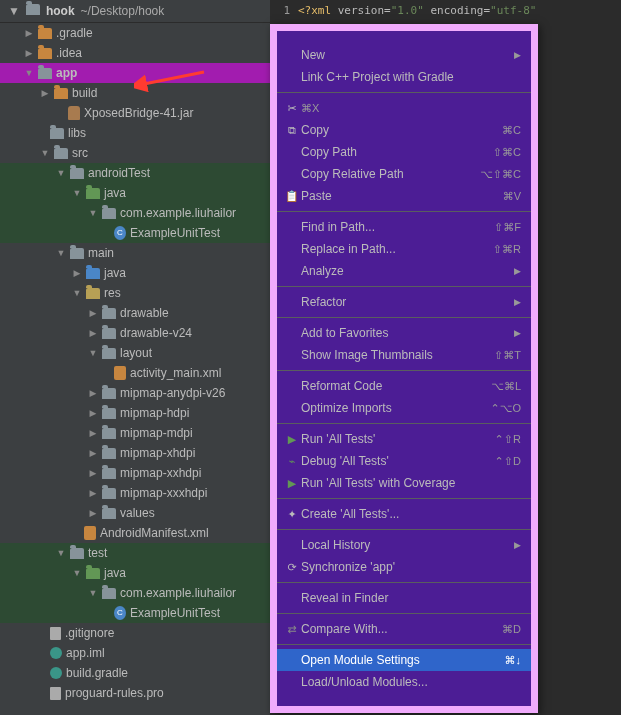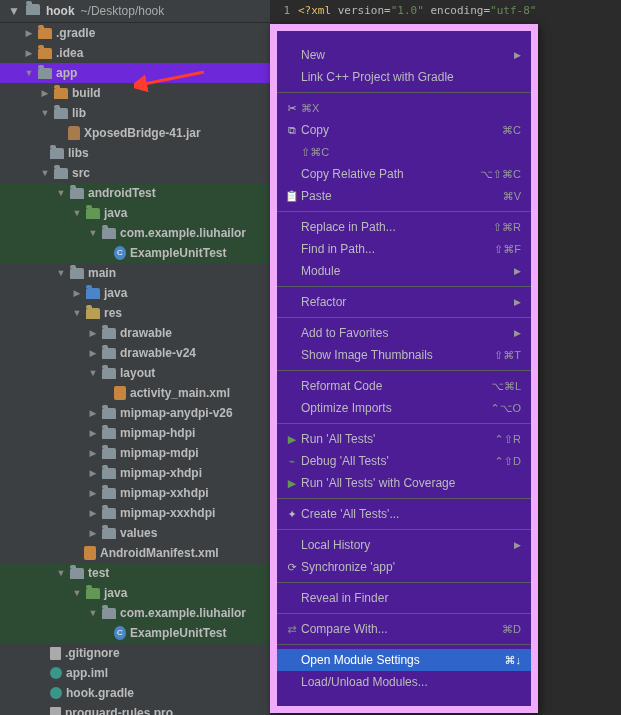--- a/index.html
+++ b/index.html
@@ -30,21 +30,21 @@
   .tree-header .project-name { font-weight: bold; color: #cccccc; }
   .tree-item {
     display: flex;
     align-items: center;
     padding: 2px 4px;
     gap: 4px;
     white-space: nowrap;
     height: 20px;
     cursor: pointer;
   }
-  .tree-item.selected { background: #6d28d9; }
+  .tree-item.selected { background: #a21caf; }
   .tree-item.highlight { background: #2d4a33; }
   .tree-item .arrow {
     width: 10px;
     height: 10px;
     display: inline-flex;
     align-items: center;
     justify-content: center;
     color: #888;
     font-size: 9px;
   }
@@ -55,21 +55,21 @@
   .f-dir.blue { background:#4a86c7; }
   .f-dir.green { background:#629755; }
   .f-dir.yellow { background:#b7a055; }
   .f-dir::before { content:""; position:absolute; top:-3px; left:0; width:6px; height:3px; background:inherit; border-radius:2px 2px 0 0; }
   .jar-icon { display:inline-block; width:12px; height:14px; background:#a87b4f; border-radius:3px 3px 1px 1px; }
   .java-icon { display:inline-block; width:12px; height:14px; background:#4a86c7; border-radius:50%; font-size:8px; color:#fff; text-align:center; line-height:14px; }
   .xml-icon { display:inline-block; width:12px; height:14px; background:#c7863f; border-radius:2px; font-size:7px; color:#333; text-align:center; line-height:14px; }
   .file-icon { display:inline-block; width:11px; height:13px; background:#aaaaaa; border-radius:1px; }
   .gradle-icon { display:inline-block; width:12px; height:12px; background:#3a9688; border-radius:50%; }
   .indent { display:inline-block; }
-  .label { color: #bbbbbb; font-weight: bold; }
+  .label { color: #bbbbbb; }
   .label.bold { font-weight: bold; }
   .red-arrow {
     position: absolute;
     top: 66px;
     left: 134px;
     z-index: 5;
   }
 
   .editor-bg {
     position: absolute;
@@ -172,26 +172,20 @@
       <span class="f-dir"></span>
       <span class="label bold">app</span>
     </div>
   <div class="tree-item">
       <span class="indent" style="width:32px"></span>
       <span class="arrow right"></span>
       <span class="f-dir orange"></span>
       <span class="label">build</span>
     </div>
   <div class="tree-item">
-      <span class="indent" style="width:32px"></span>
-      <span class="arrow down"></span>
-      <span class="f-dir"></span>
-      <span class="label">lib</span>
-    </div>
-  <div class="tree-item">
       <span class="indent" style="width:60px"></span>
       <span class="jar-icon"></span>
       <span class="label">XposedBridge-41.jar</span>
     </div>
   <div class="tree-item">
       <span class="indent" style="width:42px"></span>
       <span class="f-dir"></span>
       <span class="label">libs</span>
     </div>
   <div class="tree-item">
@@ -340,21 +334,21 @@
       <span class="label">.gitignore</span>
     </div>
   <div class="tree-item">
       <span class="indent" style="width:42px"></span>
       <span class="gradle-icon"></span>
       <span class="label">app.iml</span>
     </div>
   <div class="tree-item">
       <span class="indent" style="width:42px"></span>
       <span class="gradle-icon"></span>
-      <span class="label">hook.gradle</span>
+      <span class="label">build.gradle</span>
     </div>
   <div class="tree-item">
       <span class="indent" style="width:42px"></span>
       <span class="file-icon"></span>
       <span class="label">proguard-rules.pro</span>
     </div>
 
 </div>
 
 <svg class="red-arrow" width="80" height="30">
@@ -381,46 +375,47 @@
       <span class="mi-icon">✂</span>
       <span class="mi-shortcut">⌘X</span>
     </div>
   <div class="menu-item">
       <span class="mi-icon">⧉</span>
       <span class="mi-label">Copy</span>
       <span class="mi-shortcut">⌘C</span>
     </div>
   <div class="menu-item">
       <span class="mi-icon"></span>
+      <span class="mi-label">Copy Path</span>
       <span class="mi-shortcut">⇧⌘C</span>
     </div>
   <div class="menu-item">
       <span class="mi-icon"></span>
       <span class="mi-label">Copy Relative Path</span>
       <span class="mi-shortcut">⌥⇧⌘C</span>
     </div>
   <div class="menu-item">
       <span class="mi-icon">📋</span>
       <span class="mi-label">Paste</span>
       <span class="mi-shortcut">⌘V</span>
     </div>
   <div class="menu-sep"></div>
   <div class="menu-item">
       <span class="mi-icon"></span>
+      <span class="mi-label">Find in Path...</span>
+      <span class="mi-shortcut">⇧⌘F</span>
+    </div>
+  <div class="menu-item">
+      <span class="mi-icon"></span>
       <span class="mi-label">Replace in Path...</span>
       <span class="mi-shortcut">⇧⌘R</span>
     </div>
   <div class="menu-item">
       <span class="mi-icon"></span>
-      <span class="mi-label">Find in Path...</span>
-      <span class="mi-shortcut">⇧⌘F</span>
-    </div>
-  <div class="menu-item">
-      <span class="mi-icon"></span>
-      <span class="mi-label">Module</span>
+      <span class="mi-label">Analyze</span>
       <span class="mi-arrow">▶</span>
     </div>
   <div class="menu-sep"></div>
   <div class="menu-item">
       <span class="mi-icon"></span>
       <span class="mi-label">Refactor</span>
       <span class="mi-arrow">▶</span>
     </div>
   <div class="menu-sep"></div>
   <div class="menu-item">

